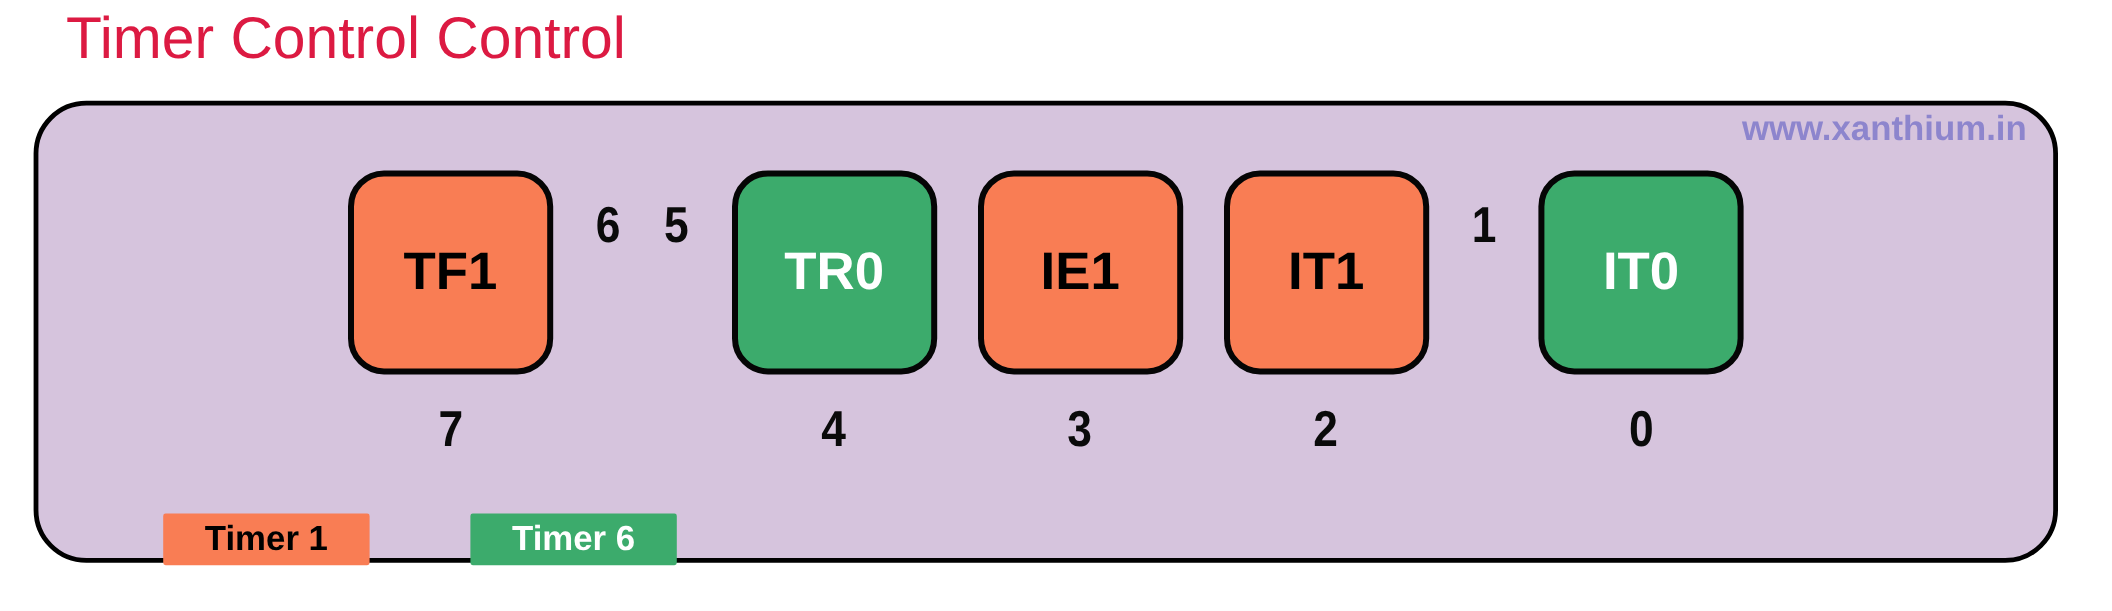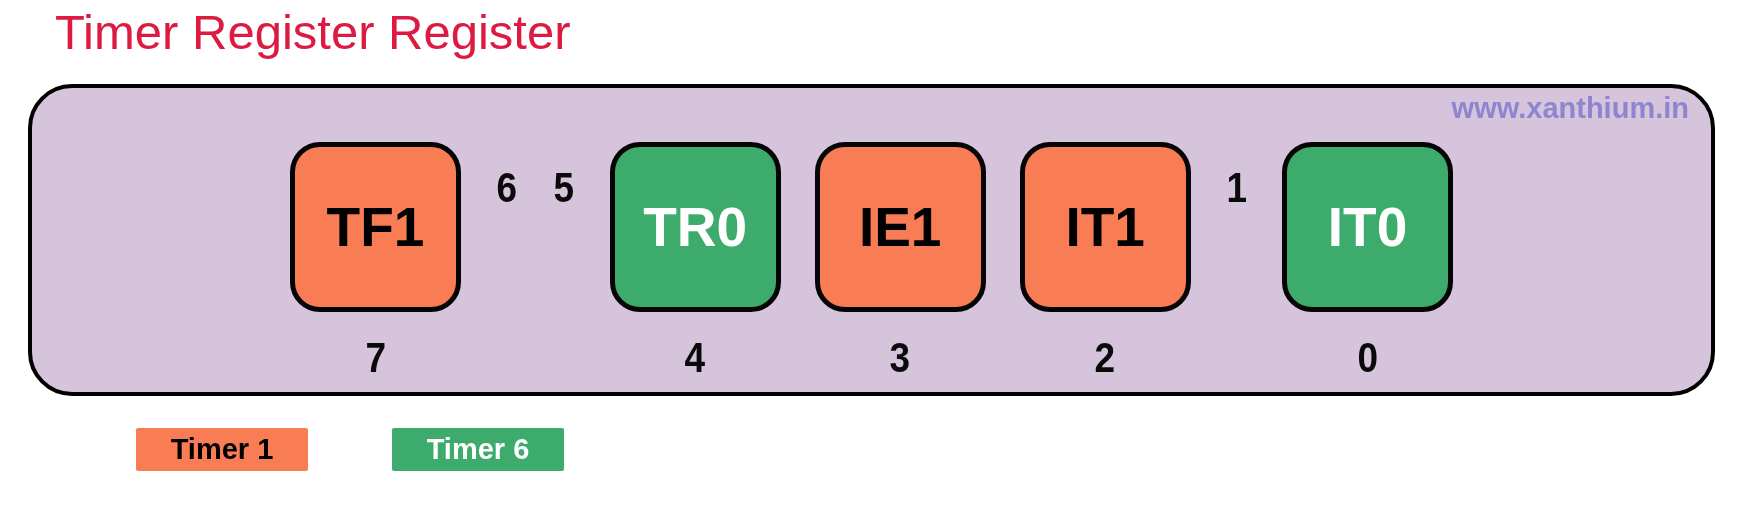--- a/index.html
+++ b/index.html
@@ -34,21 +34,21 @@
     font-weight: 400;
     color: var(--subtitle, #DC1A42);
   }
 
   
   .register-box {
     position: absolute;
     left: 28px;
     top: 84px;
     width: 1687px;
-    height: 312px;
+    height: 385px;
     box-sizing: border-box;
     background: var(--panel, #D6C4DD);
     border: 4px solid #000000;
     border-radius: 44px;
   }
   .watermark {
     position: absolute;
     top: 4px;
     right: 22px;
     font-size: 29px;
@@ -72,21 +72,21 @@
   }
   .bit-chip {
     box-sizing: border-box;
     width: 171px;
     height: 170px;
     border: 5px solid #050505;
     border-radius: 30px;
     display: flex;
     align-items: center;
     justify-content: center;
-    font-size: 55px;
+    font-size: 44px;
     font-weight: 700;
     letter-spacing: 0px;
   }
   .bit-chip[data-timer="timer1"] { background: var(--timer1, #F97D54); color: #000000; }
   .bit-chip[data-timer="timer0"] { background: var(--timer0, #3CAB6C); color: #ffffff; }
 
   .bit-num {
     margin-top: 22px;
     font-size: 42px;
     font-weight: 700;
@@ -116,21 +116,21 @@
   }
   .legend-item[data-timer="timer1"] { background: var(--timer1, #F97D54); color: #000000; }
   .legend-item[data-timer="timer0"] { background: var(--timer0, #3CAB6C); color: #ffffff; }
 </style>
 </head>
 <body>
 
 <div class="page">
 
   <div class="title-row">
-    <span class="reg-desc">Timer Register Register</span>
+    <span class="reg-desc">Timer Control Control</span>
   </div>
 
   <div class="register-box">
     <div class="watermark">www.xanthium.in</div>
 
     <div class="bits-row">
 
       <div class="bit">
         <div class="bit-chip" data-timer="timer1">
           <span>TF1</span>

